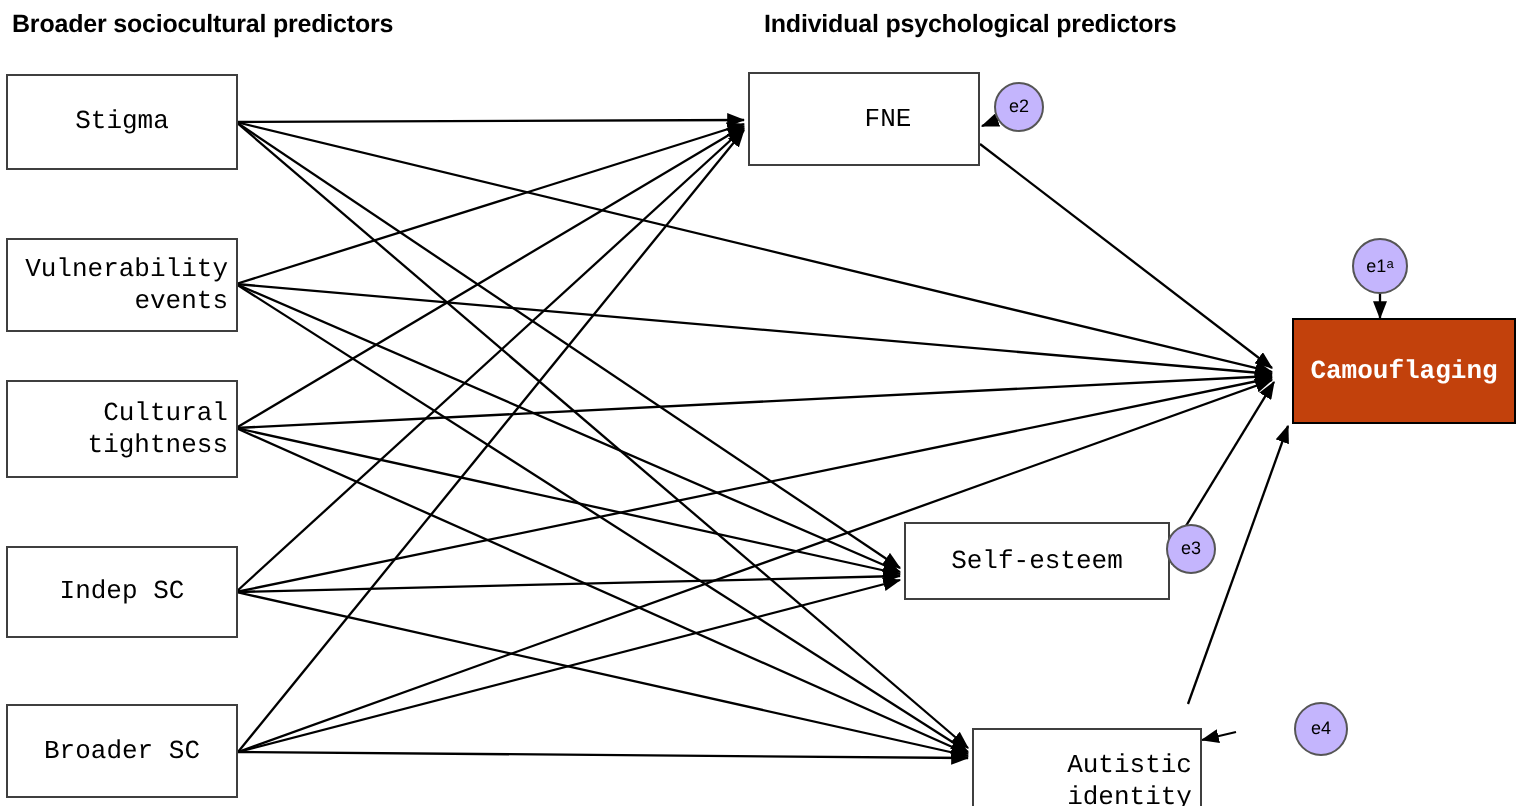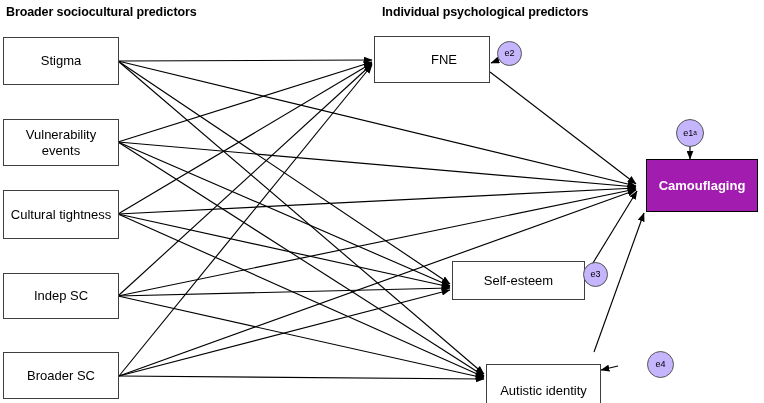--- a/index.html
+++ b/index.html
@@ -34,28 +34,29 @@
     line-height: 1;
   }
   .node-box {
     position: absolute;
     box-sizing: border-box;
     border: 1.3px solid #3f3f3f;
     background: #ffffff;
     display: flex;
     align-items: center;
     justify-content: center;
-    text-align: center;
+    text-align: right;
     font-size: 13px;
     line-height: 1.22;
     color: #000000;
     padding: 2px 4px;
+    font-family: Liberation Mono, monospace;
   }
   .node-box.filled {
-    background: #a21caf;
+    background: #c2410c;
     border-color: #000000;
     color: #ffffff;
     font-weight: bold;
   }
   .err-circle {
     position: absolute;
     box-sizing: border-box;
     border: 1.1px solid #555555;
     border-radius: 50%;
     background: #c4b5fd;

